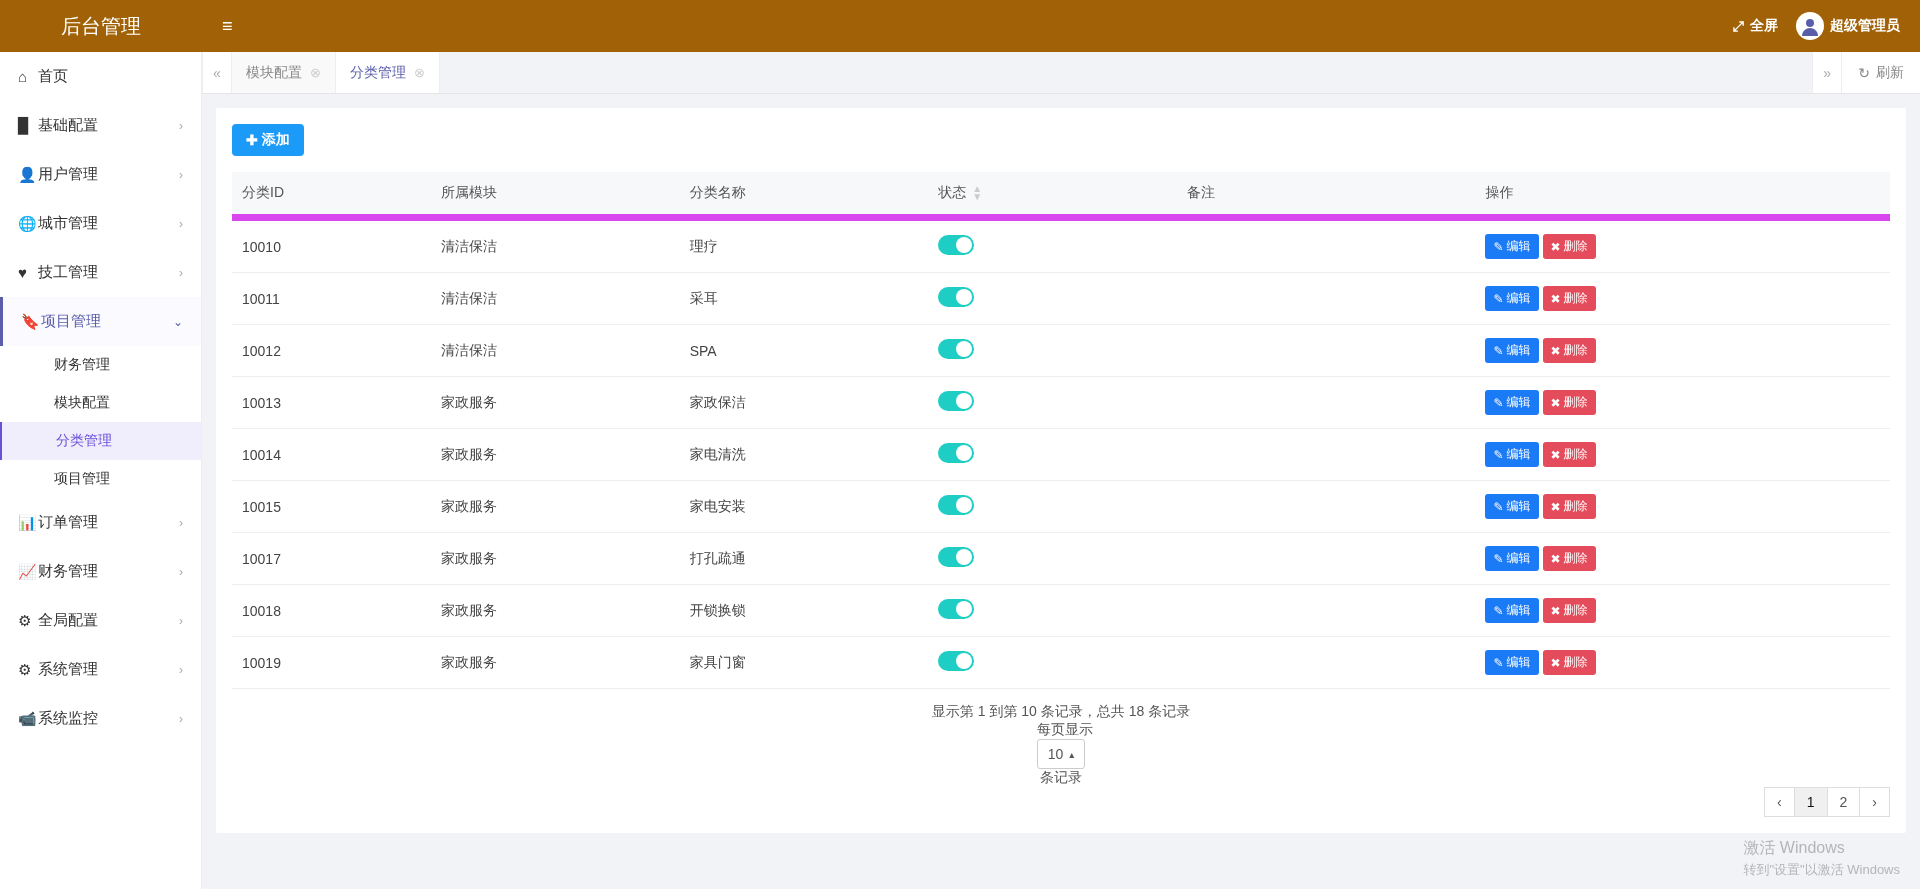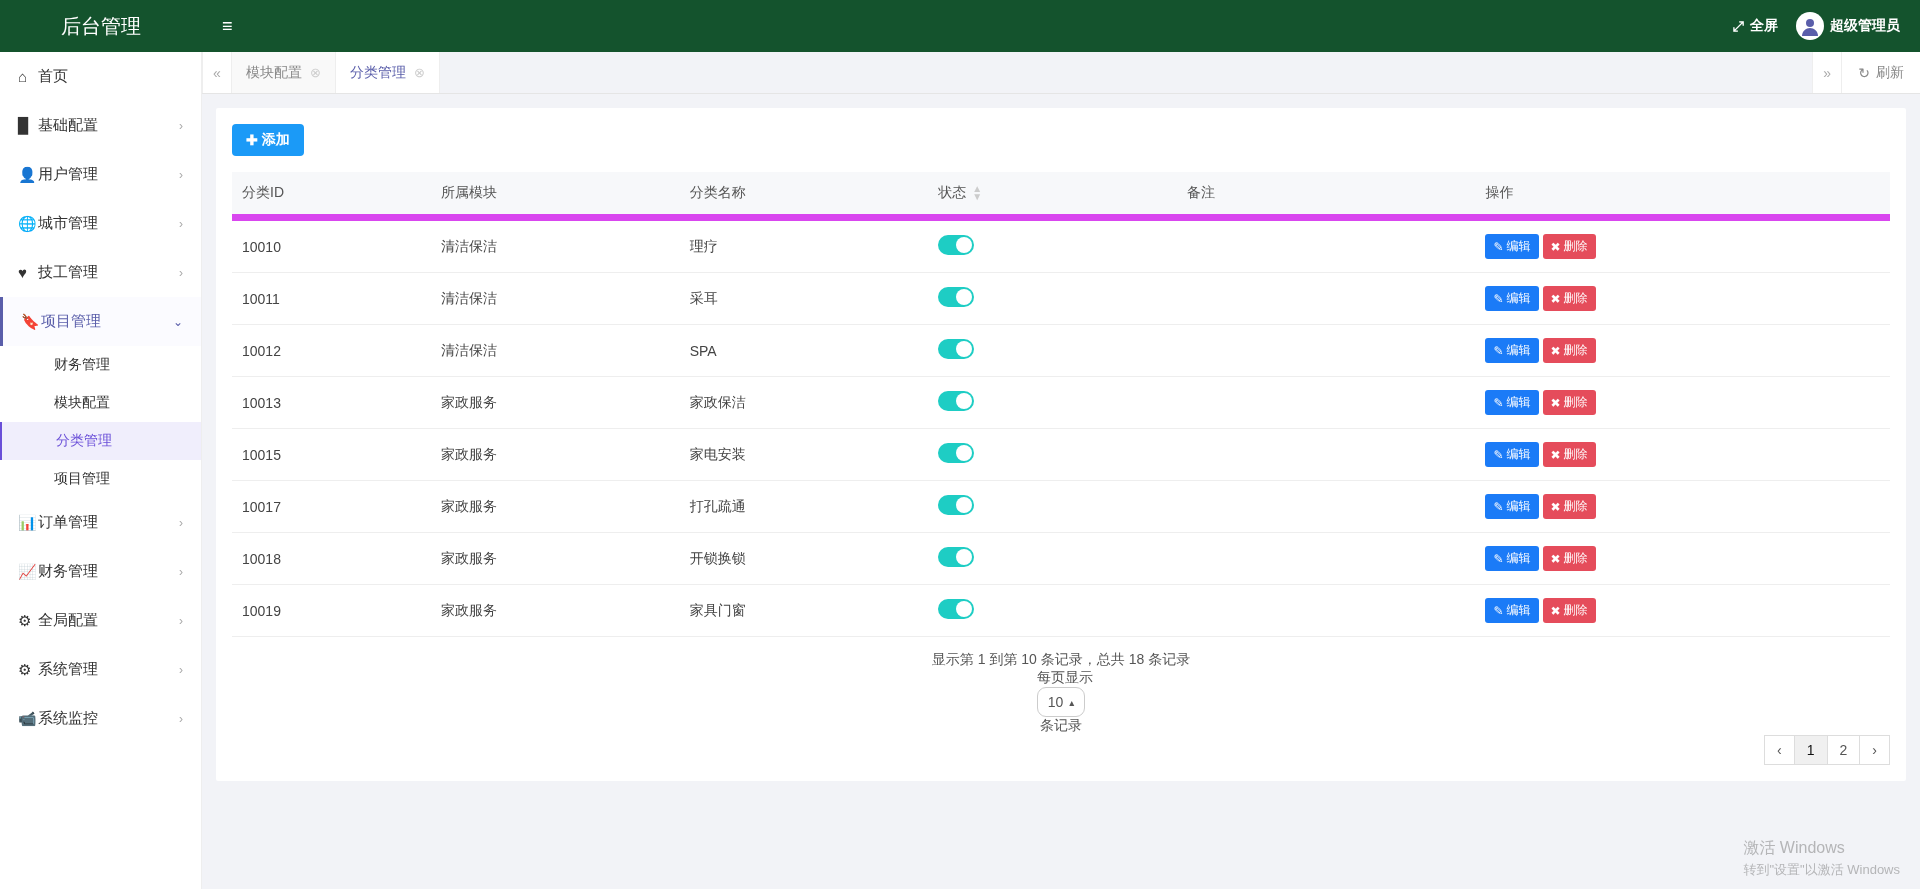--- a/index.html
+++ b/index.html
@@ -9,21 +9,21 @@
   color: #333;
   background: #f2f3f7;
   overflow: hidden;
 }
 .layout { display: flex; height: 889px; width: 1920px; }
 
 
 .header {
   position: fixed; top: 0; left: 0; right: 0;
   height: 52px;
-  background: #14532d;
+  background: #a16207;
   color: #fff;
   display: flex;
   align-items: center;
   z-index: 100;
 }
 .brand {
   width: 202px;
   text-align: center;
   font-size: 20px;
   font-weight: 500;
@@ -199,21 +199,21 @@
   display: inline-flex; align-items: center; gap: 3px;
 }
 .btn-edit { background: #1b7bf7; }
 .btn-del { background: #e54c5b; margin-left: 4px; }
 
 .footerbar {
   display: flex; align-items: center;
   margin-top: 14px; color: #555; flex-direction: column;
 }
 .pageselect {
-  border: 1px solid #ccc; padding: 6px 10px; border-radius: 9px;
+  border: 1px solid #ccc; padding: 6px 10px; border-radius: 3px;
   cursor: pointer; margin: 0 6px;
   display: inline-flex; align-items: center; gap: 6px;
 }
 .pagination {
   margin-left: auto; display: flex; gap: 0;
 }
 .pg {
   border: 1px solid #ddd; padding: 6px 12px;
   cursor: pointer; color: #555; margin-left: -1px;
 }
@@ -407,20 +407,34 @@
                 <td></td>
                 <td><button class="btn-edit">
                     <span>✎</span>
                     <span>编辑</span>
                   </button><button class="btn-del">
                     <span>✖</span>
                     <span>删除</span>
                   </button></td>
               </tr>
               <tr>
+                <td>10014</td>
+                <td>家政服务</td>
+                <td>家电清洗</td>
+                <td><span class="switch"></span></td>
+                <td></td>
+                <td><button class="btn-edit">
+                    <span>✎</span>
+                    <span>编辑</span>
+                  </button><button class="btn-del">
+                    <span>✖</span>
+                    <span>删除</span>
+                  </button></td>
+              </tr>
+              <tr>
                 <td>10015</td>
                 <td>家政服务</td>
                 <td>家电安装</td>
                 <td><span class="switch"></span></td>
                 <td></td>
                 <td><button class="btn-edit">
                     <span>✎</span>
                     <span>编辑</span>
                   </button><button class="btn-del">
                     <span>✖</span>

